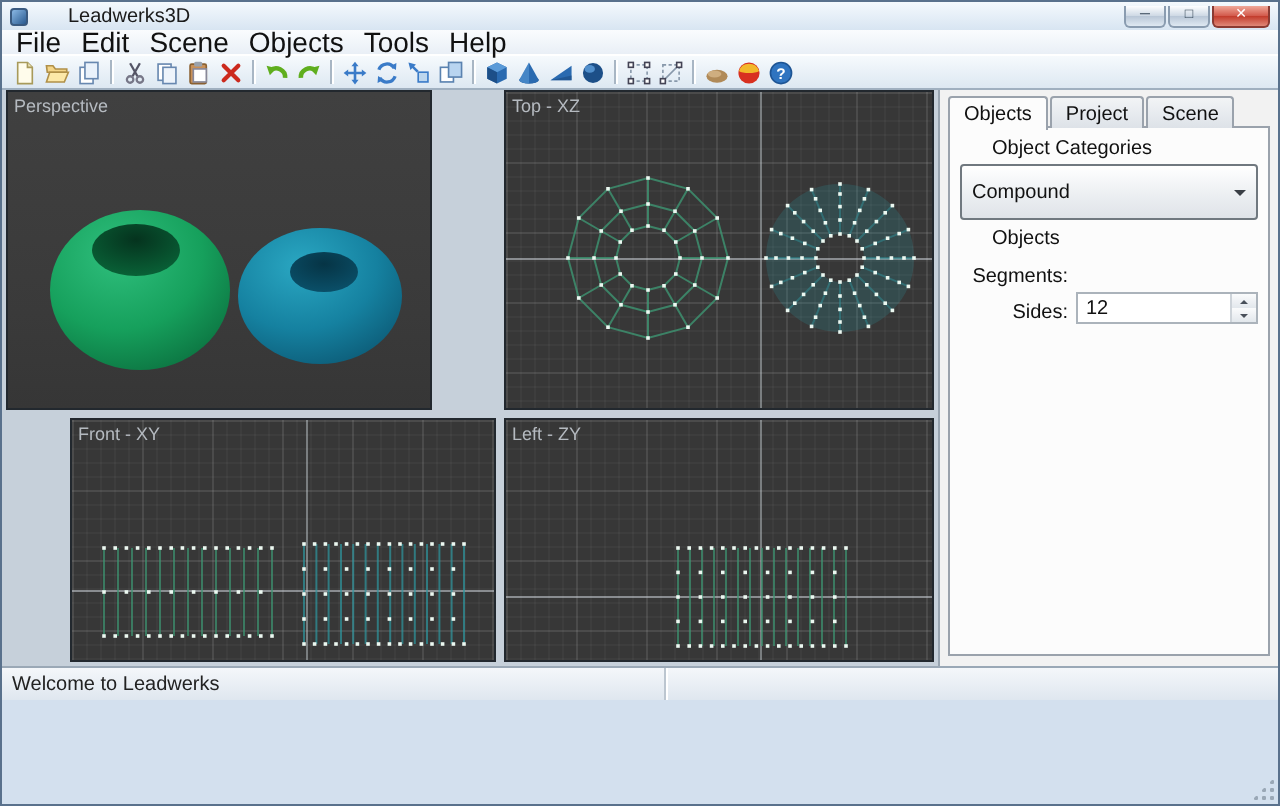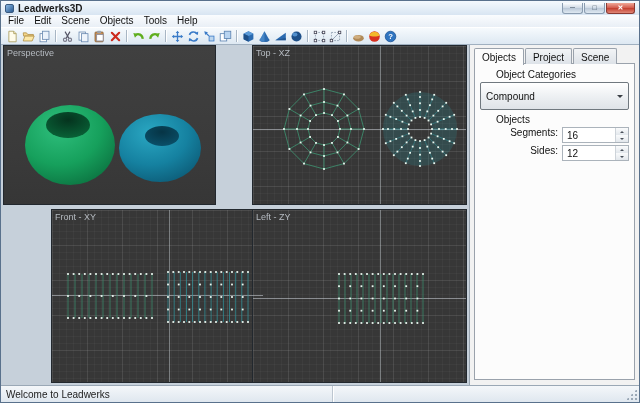--- a/index.html
+++ b/index.html
@@ -1,57 +1,57 @@
 <!DOCTYPE html>
 <html><head>
 <meta charset="utf-8">
 <style>
   * { margin:0; padding:0; box-sizing:border-box; }
   html,body { width:640px; height:403px; font-family:"Liberation Sans",sans-serif; }
   .window { position:relative; width:640px; height:403px; border:1px solid #59718c;
             background:#d3e0ee; overflow:hidden; }
   
-  .titlebar { height:14px; display:flex; align-items:center; gap:4px; padding:0 4px;
-              background:linear-gradient(#f4f9fd,#d8e5f2); font-size:10px; color:#1a1a1a;font-weight:bold; }
+  .titlebar { height:14px; display:flex; align-items:center; gap:20px; padding:0 4px;
+              background:linear-gradient(#f4f9fd,#d8e5f2); font-size:10px; color:#1a1a1a; }
   .app-icon { width:9px; height:9px; border-radius:2px;
               background:linear-gradient(135deg,#8ab8e4,#2a5a90); border:1px solid #3a5a80; }
   .win-buttons { margin-left:auto; display:flex; }
   .win-btn { width:21px; height:11px; margin-left:1px; border:1px solid #8a9cb0;
              border-top:none; border-radius:0 0 3px 3px; text-align:center;
              font-size:7px; line-height:9px; color:#345;
              background:linear-gradient(#fdfeff,#cdd8e4 50%,#b8c6d6 50%,#dfe9f2); }
   .win-btn.close { width:29px; color:#fff; border-color:#8a3a32;
              background:linear-gradient(#f0a898,#d2584a 50%,#c23a2a 50%,#e08878); }
   
   .menubar { height:12px; display:flex; align-items:center; padding:0 2px;
-             background:linear-gradient(#fafcfe,#e9eff6); font-size:10px; color:#111; }
+             background:linear-gradient(#fafcfe,#e9eff6); font-size:14px; color:#111; }
   .menu-item { padding:0 5px; line-height:12px; }
   
   .toolbar { height:18px; display:flex; align-items:center; padding:0 3px;
              background:linear-gradient(#f6fafd,#dde8f2);
              border-top:1px solid #fff; border-bottom:1px solid #a0b0c0; }
   .tb-btn { width:16px; height:16px; display:flex; align-items:center; justify-content:center; }
   .tb-btn svg { width:13px; height:13px; display:block; }
   .tb-sep { width:1px; height:12px; background:#a8b6c4; box-shadow:1px 0 0 #fff; margin:0 3px; }
   
-  .main { display:flex; height:340px; }
+  .main { display:flex; height:288px; }
   .viewport-area { position:relative; width:468px; background:#c6d0da; }
   .viewport { position:absolute; background-color:#3a3a3a; border:1px solid #22282e; overflow:hidden; }
   .viewport.grid {
       background-color:#373737;
       background-image:
         linear-gradient(rgba(255,255,255,.07) 1px, transparent 1px),
         linear-gradient(90deg, rgba(255,255,255,.07) 1px, transparent 1px),
         linear-gradient(rgba(255,255,255,.03) 1px, transparent 1px),
         linear-gradient(90deg, rgba(255,255,255,.03) 1px, transparent 1px);
       background-size:35px 35px, 35px 35px, 7px 7px, 7px 7px;margin-left:32px; }
   #vp-perspective { left:2px; top:0; width:213px; height:160px;
       background:linear-gradient(#404040,#3a3a3a 70%,#363636); }
   #vp-top   { left:219px; top:0; right:2px; height:160px; }
-  #vp-front { left:18px; top:164px; width:213px; bottom:2px;text-align:right; }
+  #vp-front { left:2px; top:164px; width:213px; bottom:2px;text-align:right; }
   #vp-left  { left:219px; top:164px; right:2px; bottom:2px; }
   .vp-label { position:absolute; left:3px; top:2px; font-size:9px; color:#b5bac0; z-index:4; }
   .wire, .persp-svg { position:absolute; inset:0; width:100%; height:100%; z-index:2; }
   .ch-h { position:absolute; left:0; right:0; height:1px; background:rgba(205,212,218,.55); z-index:1; }
   .ch-v { position:absolute; top:0; bottom:0; width:1px; background:rgba(205,212,218,.45); z-index:1; }
   .splitter-v { position:absolute; left:215px; top:0; bottom:0; width:4px; }
   .splitter-h { position:absolute; left:0; right:0; top:160px; height:4px; }
   
   .right-panel { flex:1; background:#f2f2f2; border-left:1px solid #98a4b0;
                  padding:3px 4px 4px; font-size:10px; color:#111; }
@@ -61,21 +61,21 @@
          font-size:10px; line-height:13px; }
   .tab.active { background:#fcfcfc; height:17px; }
   .panel-body { border:1px solid #9aa2ac; margin-top:-1px; background:#fcfcfc;
                 height:calc(100% - 16px); padding:4px 5px; }
   .panel-label { margin:1px 16px 2px; }
   .combo { height:18px; border:1px solid #70787f; border-radius:2px; margin-bottom:4px;
            background:linear-gradient(#ffffff,#eceff2 55%,#dfe3e8);
            display:flex; align-items:center; padding:13px 5px; }
   .combo-arrow { margin-left:auto; width:0; height:0;
                  border:3.5px solid transparent; border-top-color:#3a3f45; margin-top:4px; }
-  .num-row { display:flex; align-items:flex-start; height:17px; margin-bottom:1px;margin-left:24px; }
+  .num-row { display:flex; align-items:flex-end; height:17px; margin-bottom:1px; }
   .num-label { width:58px; text-align:right; padding-right:4px; }
   .num-field { flex:1; height:16px; border:1px solid #abb3bb; background:#fff;
                display:flex; align-items:center; padding-left:4px; }
   .spin { margin-left:auto; width:13px; height:14px; display:flex; flex-direction:column;
           border-left:1px solid #cdd3d9; }
   .spin-btn { flex:1; display:flex; align-items:center; justify-content:center;
               background:linear-gradient(#fafbfc,#e2e7ec); }
   .tri-up { width:0; height:0; border:2.5px solid transparent; border-bottom-color:#49505a; margin-top:-2px; }
   .tri-dn { width:0; height:0; border:2.5px solid transparent; border-top-color:#49505a; margin-bottom:-2px; }
   
@@ -718,31 +718,20 @@
       <div class="panel-body">
         <div class="panel-label">Object Categories</div>
         <div class="combo">
           <span>Compound</span>
           <span class="combo-arrow"></span>
         </div>
         <div class="panel-label">Objects</div>
         <div id="num-fields">
             <div class="num-row">
               <span class="num-label">Segments:</span>
-              <span class="num-field">
-                <span>16</span>
-                <span class="spin">
-                  <span class="spin-btn">
-                    <span class="tri-up"></span>
-                  </span>
-                  <span class="spin-btn">
-                    <span class="tri-dn"></span>
-                  </span>
-                </span>
-              </span>
             </div>
             <div class="num-row">
               <span class="num-label">Sides:</span>
               <span class="num-field">
                 <span>12</span>
                 <span class="spin">
                   <span class="spin-btn">
                     <span class="tri-up"></span>
                   </span>
                   <span class="spin-btn">

